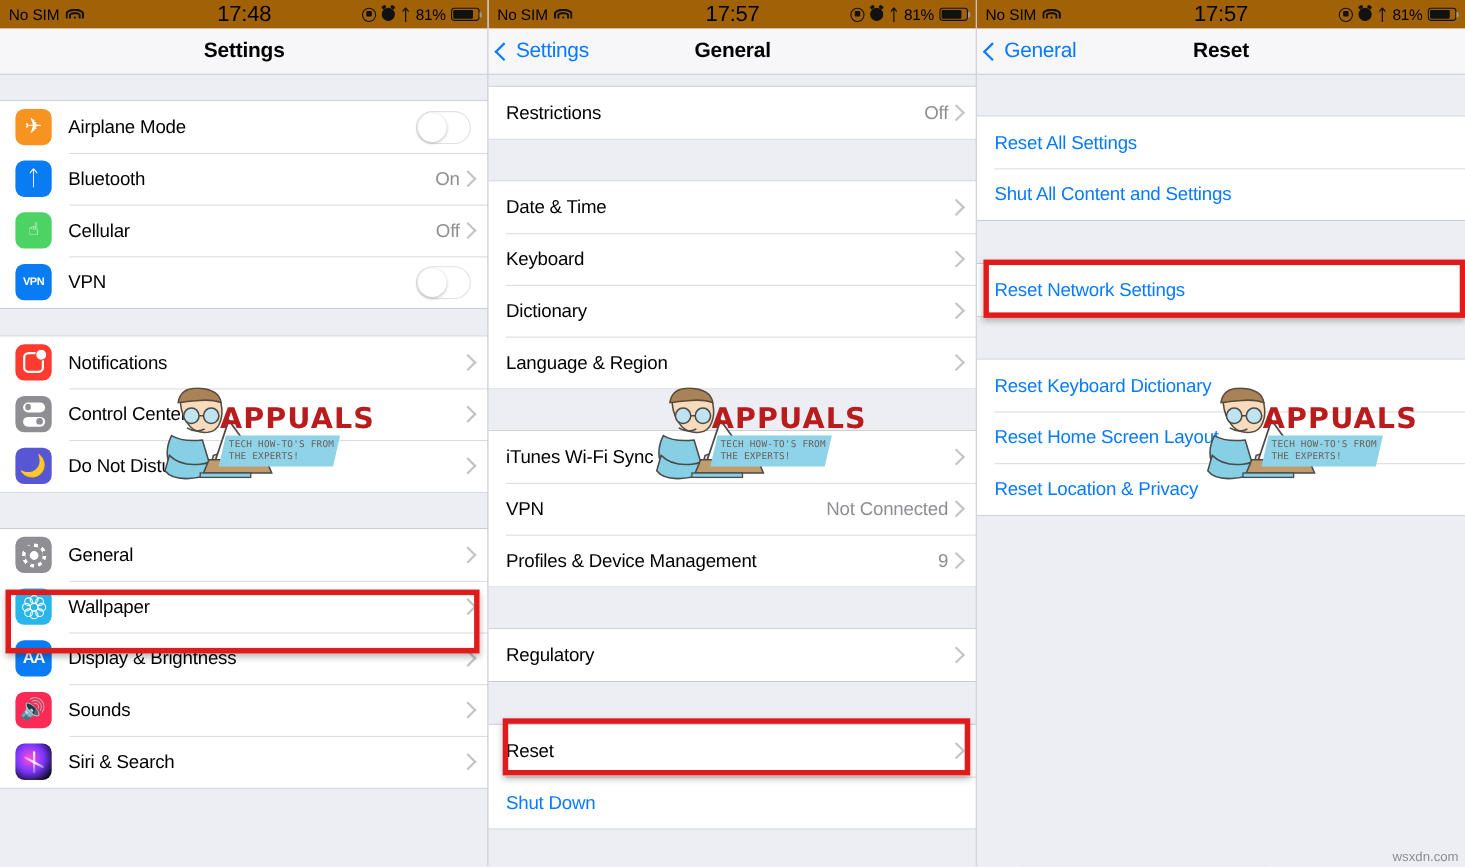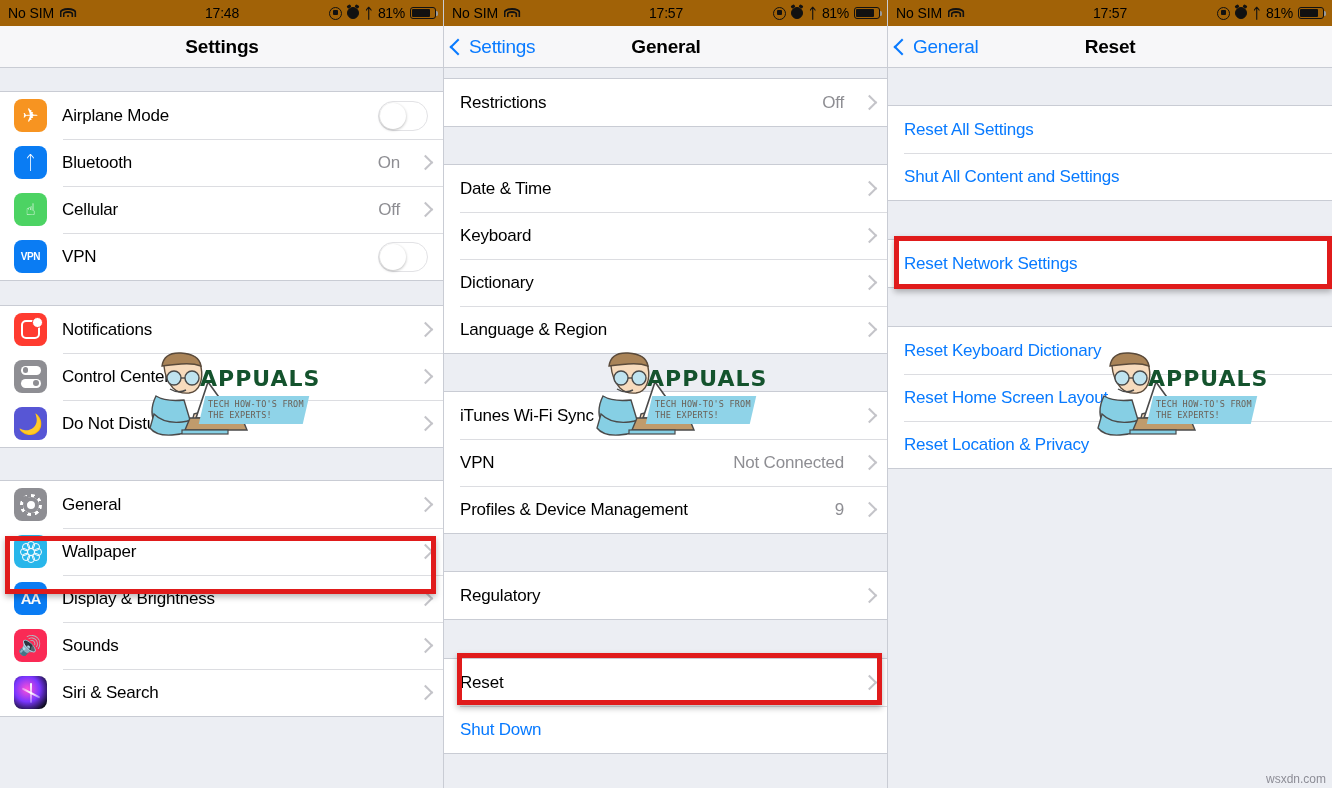--- a/index.html
+++ b/index.html
@@ -31,21 +31,21 @@
   .statusbar{
     position:relative;
     height:26px;
     background:#a16207;
     display:flex;align-items:center;
     font-size:14.5px;color:#000;
     padding:0 8px;
     box-sizing:border-box;
   }
   .sb-left{display:flex;align-items:center;gap:6px;flex:0 0 auto;}
-  .sb-center{position:absolute;left:0;right:0;text-align:center;font-size:14px;font-weight:400;letter-spacing:-0.2px;}
+  .sb-center{position:absolute;left:0;right:0;text-align:center;font-size:20px;font-weight:400;letter-spacing:-0.2px;}
   .sb-right{margin-left:auto;display:flex;align-items:center;gap:5px;z-index:2;}
   .sb-nosim{font-size:14px;letter-spacing:-0.1px;}
   .wifi-glyph{display:inline-block;width:15px;height:11px;position:relative;}
   .wifi-glyph i{position:absolute;border:2px solid #111;border-bottom:none;border-radius:50% 50% 0 0;left:50%;transform:translateX(-50%);}
   .wifi-glyph i.a{width:13px;height:7px;top:0;}
   .wifi-glyph i.b{width:7px;height:4px;top:3.5px;}
   .wifi-glyph i.c{width:2px;height:2px;top:7.5px;border:none;background:#111;border-radius:50%;}
   .rot-icon{width:13px;height:13px;border:1.6px solid #111;border-radius:50%;position:relative;box-sizing:border-box;}
   .rot-icon::after{content:"";position:absolute;left:2.5px;top:2.5px;width:5px;height:5px;background:#111;border-radius:1px;}
   .alarm-icon{width:12px;height:12px;border:1.8px solid #111;border-radius:50%;background:#111;position:relative;box-sizing:border-box;}
@@ -93,21 +93,21 @@
     padding-left:16px;
     box-sizing:border-box;
   }
   .row + .row::before{
     content:"";position:absolute;left:16px;right:0;top:0;height:1px;background:#dcdde1;
   }
   .row.with-icon{padding-left:14px;}
   .row.with-icon + .row.with-icon::before{left:63px;}
   .row-label{font-size:17px;color:#000;letter-spacing:-0.2px;white-space:nowrap;}
   .row-label.blue{color:#087aff;}
-  .row-right{margin-left:auto;display:flex;align-items:center;gap:20px;padding-right:13px;}
+  .row-right{margin-left:auto;display:flex;align-items:center;gap:2px;padding-right:13px;}
   .row-value{font-size:17px;color:#8e8e93;letter-spacing:-0.2px;}
   .chev-right{
     display:inline-block;width:9px;height:9px;
     border-top:2px solid #c4c4c9;border-right:2px solid #c4c4c9;
     transform:rotate(45deg);
   }
   .toggle{
     width:50px;height:30px;border-radius:15px;
     background:#fff;border:1.3px solid #e2e2e5;
     position:relative;box-sizing:border-box;
@@ -194,22 +194,22 @@
     box-sizing:border-box;
     z-index:25;
     box-shadow:0 3px 6px rgba(0,0,0,.28);
     pointer-events:none;
   }
 
   
   .watermark{position:absolute;z-index:20;pointer-events:none;width:200px;height:86px;}
   .wm-text{
     position:absolute;left:88px;top:14px;
-    font-size:22px;font-weight:700;letter-spacing:1px;
-    color:#14532d;font-family:"DejaVu Sans",sans-serif;
+    font-size:26px;font-weight:700;letter-spacing:1px;
+    color:#b91c1c;font-family:"DejaVu Sans",sans-serif;
   }
   .wm-tag{
     position:absolute;left:90px;top:44px;
     width:104px;height:28px;background:#8fd3e8;
     transform:skewX(-13deg);
   }
   .wm-tag em{
     position:absolute;left:6px;top:3px;width:100px;
     transform:skewX(13deg);
     font-style:normal;font-size:8.5px;line-height:11px;

